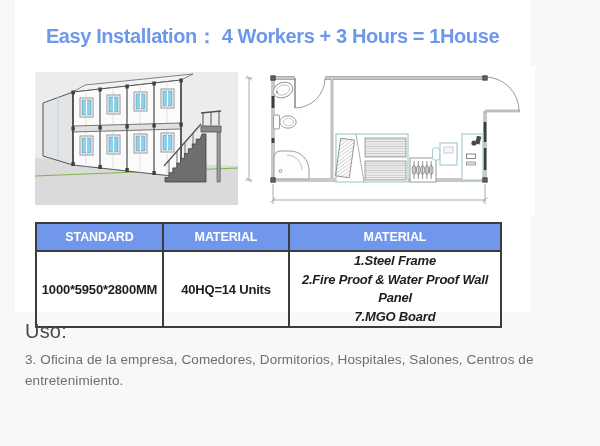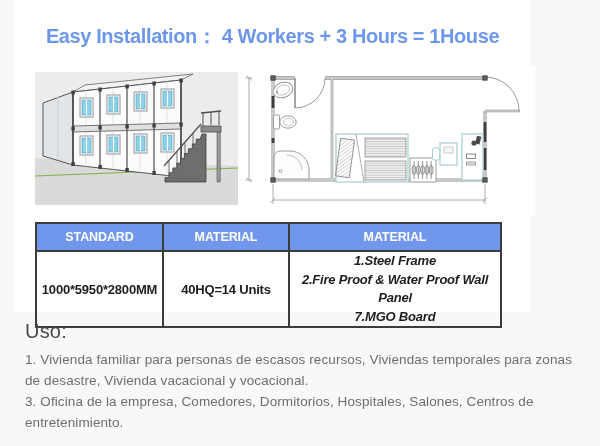--- a/index.html
+++ b/index.html
@@ -329,15 +329,14 @@
           <div class="mline">7.MGO Board</div>
         </td>
       </tr>
     </tbody>
   </table>
 
 </div>
 
 <div class="uso">
   <div class="uso-heading">Uso:</div>
-  <div class="uso-item">1. Vivienda familiar para personas de escasos recursos, Viviendas temporales para zonas de desastre, Vivienda vacacional y vocacional.</div>
   <div class="uso-item">3. Oficina de la empresa, Comedores, Dormitorios, Hospitales, Salones, Centros de entretenimiento.</div>
 </div>
 
 </body></html>

